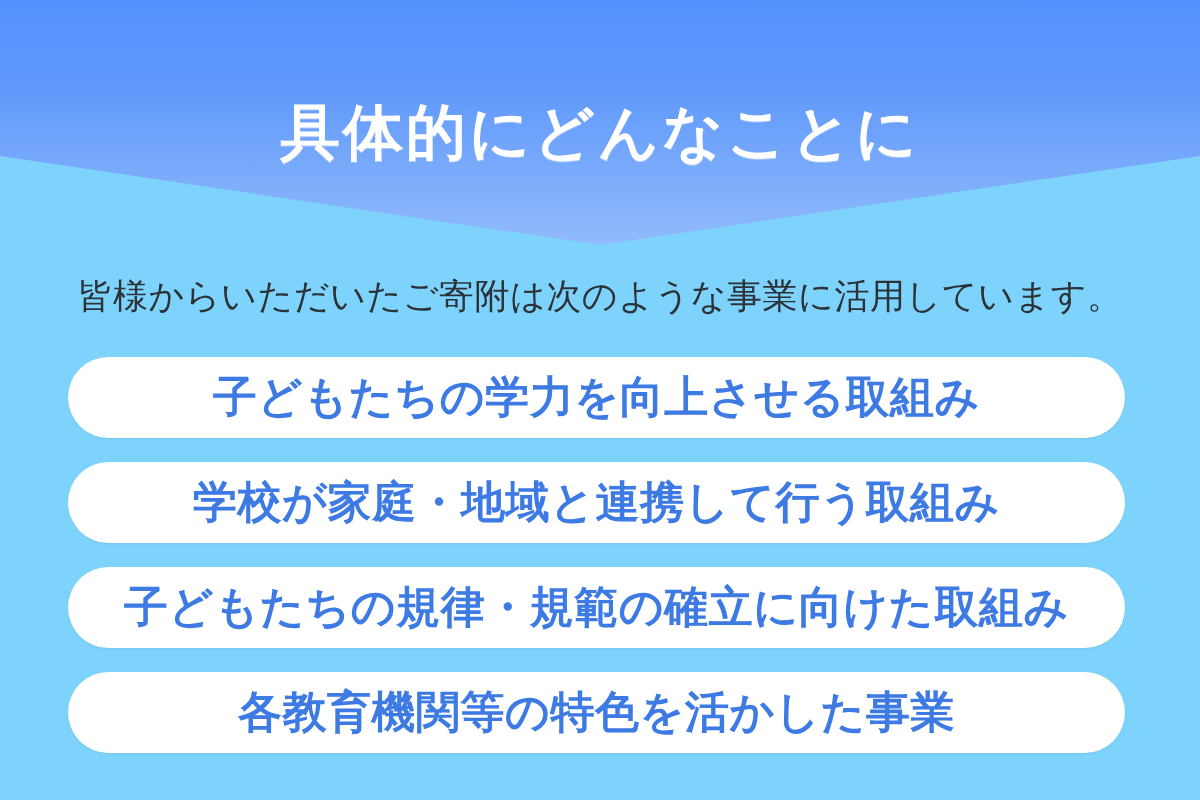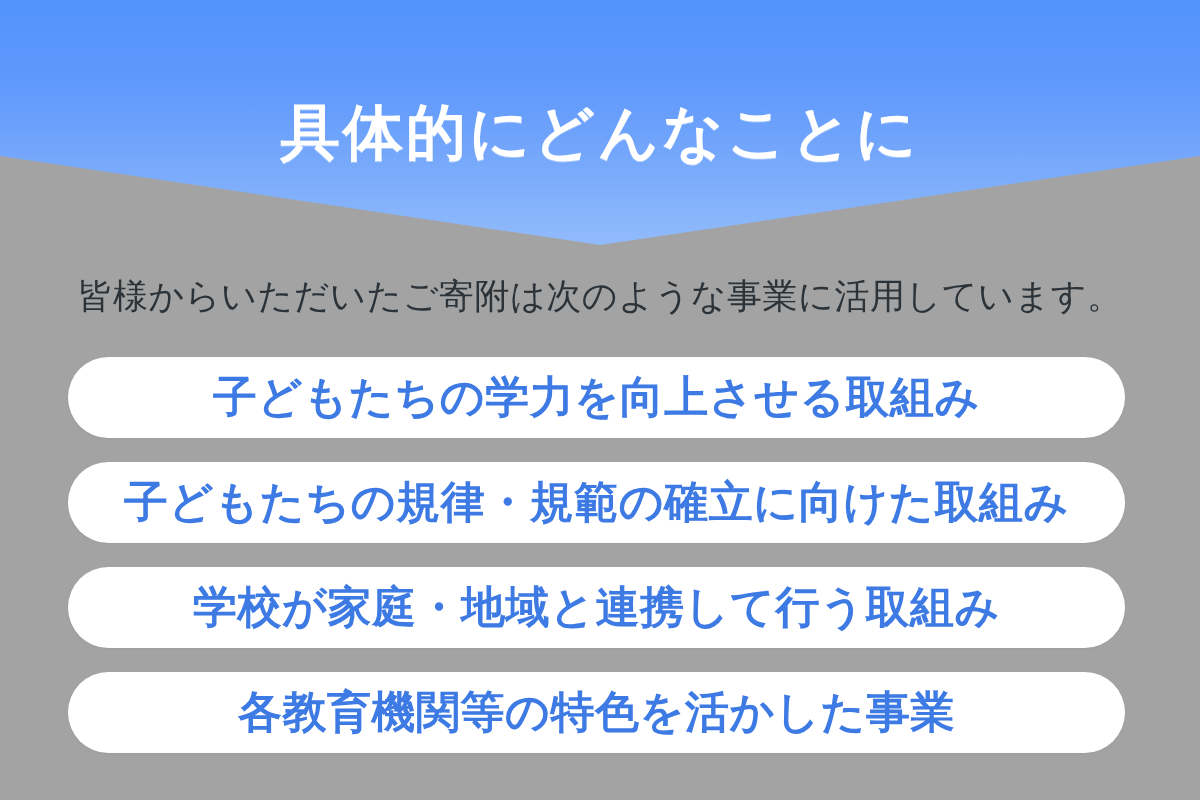--- a/index.html
+++ b/index.html
@@ -12,21 +12,21 @@
     height: 800px;
     overflow: hidden;
     background: #d8e1e8;
     font-family: "Liberation Sans", "DejaVu Sans", sans-serif;
   }
 
   .page {
     position: relative;
     width: 1200px;
     height: 800px;
-    background: #a3a3a3;
+    background: #7dd3fc;
     overflow: hidden;
   }
 
   
   .header {
     position: absolute;
     top: 0;
     left: 0;
     width: 1200px;
     height: 250px;
@@ -126,25 +126,25 @@
 
     <div class="lead">皆様からいただいたご寄附は次のような事業に活用しています。</div>
 
     <div class="pill-list">
 
       <div class="pill">
         <span class="pill-label">子どもたちの学力を向上させる取組み</span>
       </div>
 
       <div class="pill">
-        <span class="pill-label">子どもたちの規律・規範の確立に向けた取組み</span>
+        <span class="pill-label">学校が家庭・地域と連携して行う取組み</span>
       </div>
 
       <div class="pill">
-        <span class="pill-label">学校が家庭・地域と連携して行う取組み</span>
+        <span class="pill-label">子どもたちの規律・規範の確立に向けた取組み</span>
       </div>
 
       <div class="pill">
         <span class="pill-label">各教育機関等の特色を活かした事業</span>
       </div>
 
     </div>
   </div>
 </div>
 

